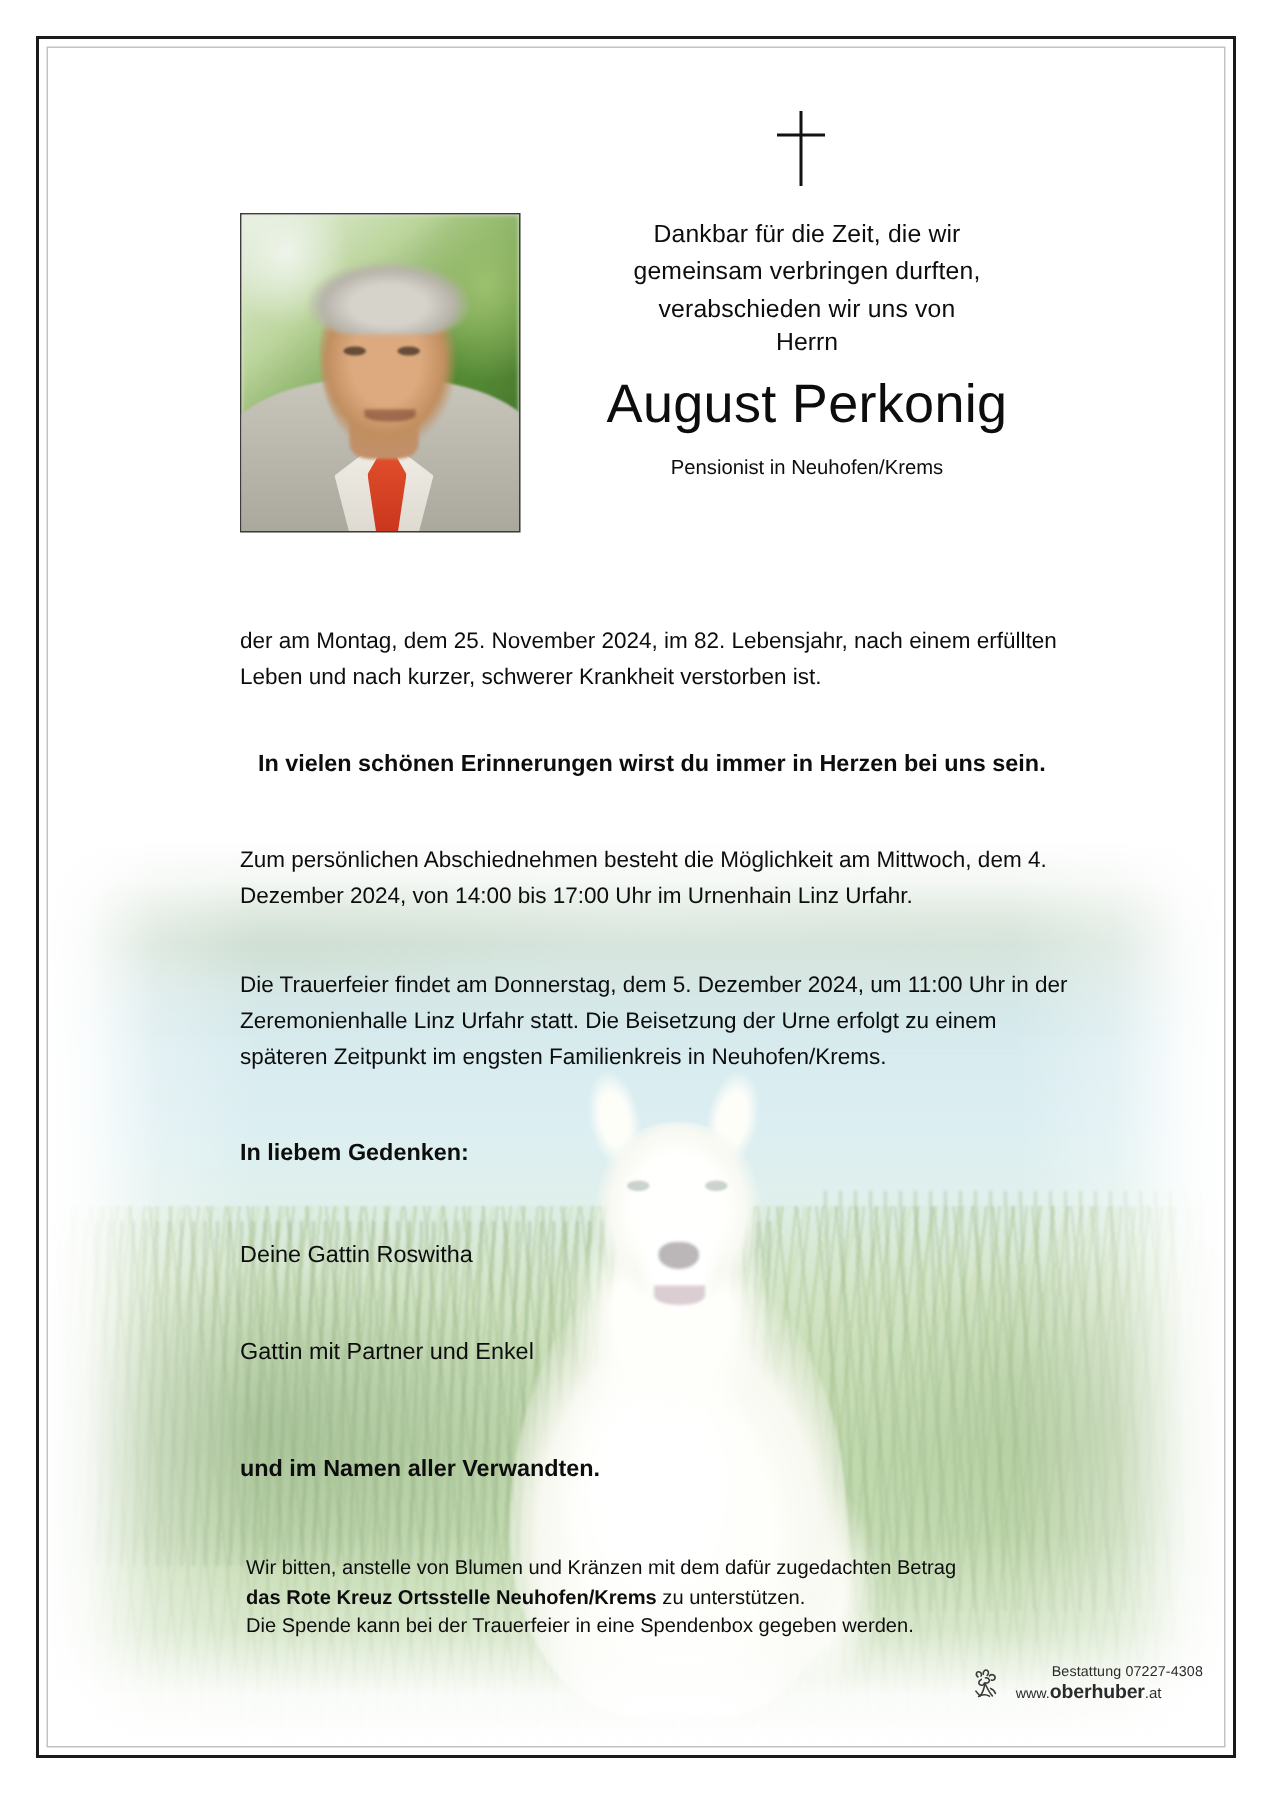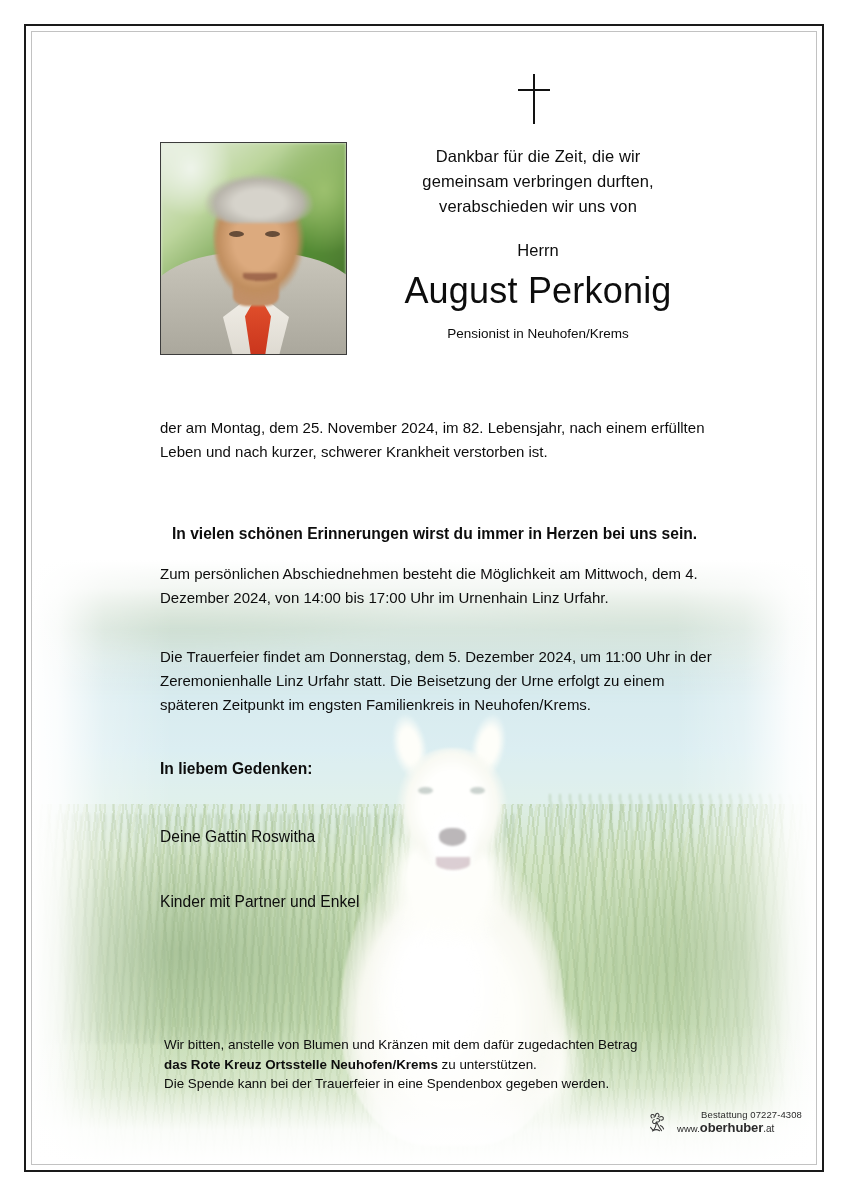--- a/index.html
+++ b/index.html
@@ -308,21 +308,20 @@
     top: 144px;
     width: 420px;
     text-align: center;
   }
   .lead {
     font-size: 16.5px;
     line-height: 25px;
     letter-spacing: .1px;
   }
   .herrn {
-    margin-top: 22px;
     font-size: 16.5px;
   }
   .name {
     margin-top: 10px;
     font-size: 36px;
     line-height: 42px;
     letter-spacing: .2px;
     text-align: center;
   }
   .subtitle {
@@ -332,21 +331,21 @@
 
   
   .body-text {
     position: absolute;
     left: 160px;
     width: 560px;
     font-size: 15px;
     line-height: 24px;
   }
   .para-death   { top: 416px; }
-  .para-memory  { top: 498px; left: 172px; width: 540px; font-weight: bold; font-size: 15.6px; margin-top: 24px; }
+  .para-memory  { top: 498px; left: 172px; width: 540px; font-weight: bold; font-size: 15.6px; }
   .para-visit   { top: 562px; }
   .para-funeral { top: 645px; }
 
   
   .memorial {
     position: absolute;
     left: 160px;
     width: 480px;
     font-size: 15.6px;
   }
@@ -446,21 +445,22 @@
       <div class="subtitle">Pensionist in Neuhofen/Krems</div>
     </div>
 
     <div class="body-text para-death">der am Montag, dem 25. November 2024, im 82. Lebensjahr, nach einem erfüllten Leben und nach kurzer, schwerer Krankheit verstorben ist.</div>
     <div class="body-text para-memory">In vielen schönen Erinnerungen wirst du immer in Herzen bei uns sein.</div>
     <div class="body-text para-visit">Zum persönlichen Abschiednehmen besteht die Möglichkeit am Mittwoch, dem 4. Dezember 2024, von 14:00 bis 17:00 Uhr im Urnenhain Linz Urfahr.</div>
     <div class="body-text para-funeral">Die Trauerfeier findet am Donnerstag, dem 5. Dezember 2024, um 11:00 Uhr in der Zeremonienhalle Linz Urfahr statt. Die Beisetzung der Urne erfolgt zu einem späteren Zeitpunkt im engsten Familienkreis in Neuhofen/Krems.</div>
 
     <div class="memorial m-wife">Deine Gattin Roswitha</div>
     <div class="memorial m-title">In liebem Gedenken:</div>
-    <div class="memorial m-kids">Kinder mit Partner und Enkel</div>
+    <div class="memorial m-kids">Gattin mit Partner und Enkel</div>
+    <div class="memorial m-rest">und im Namen aller Verwandten.</div>
 
     <div class="donation">
       <div>Wir bitten, anstelle von Blumen und Kränzen mit dem dafür zugedachten Betrag</div>
       <div><b>das Rote Kreuz Ortsstelle Neuhofen/Krems</b><span> zu unterstützen.</span></div>
       <div>Die Spende kann bei der Trauerfeier in eine Spendenbox gegeben werden.</div>
     </div>
 
     <div class="logo">
       <svg class="logo-mark" viewBox="0 0 26 26">
         <g fill="none" stroke="#3a3a3a" stroke-width="1.05" stroke-linecap="round">

